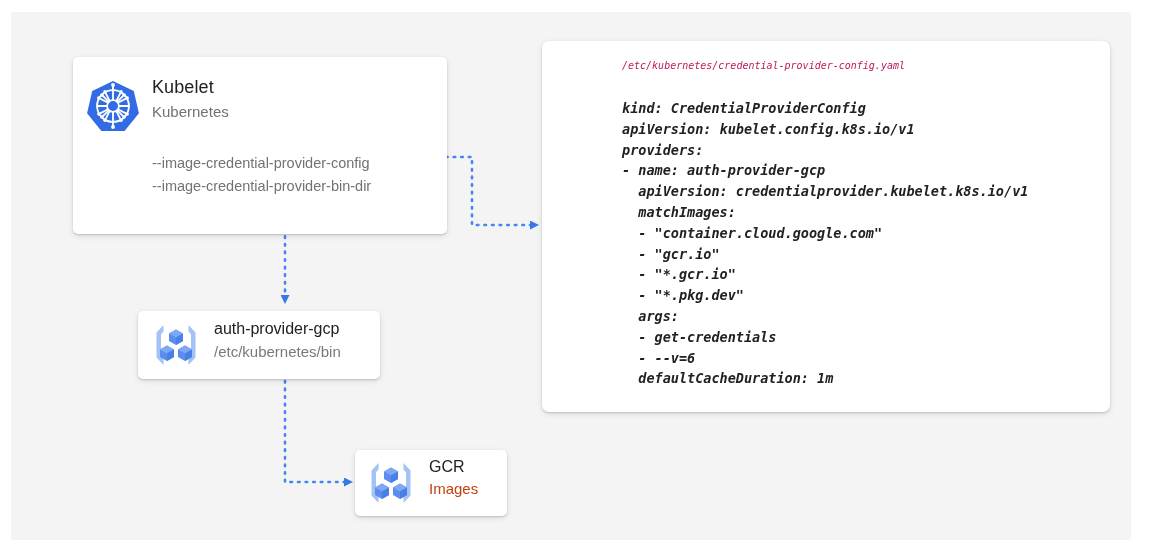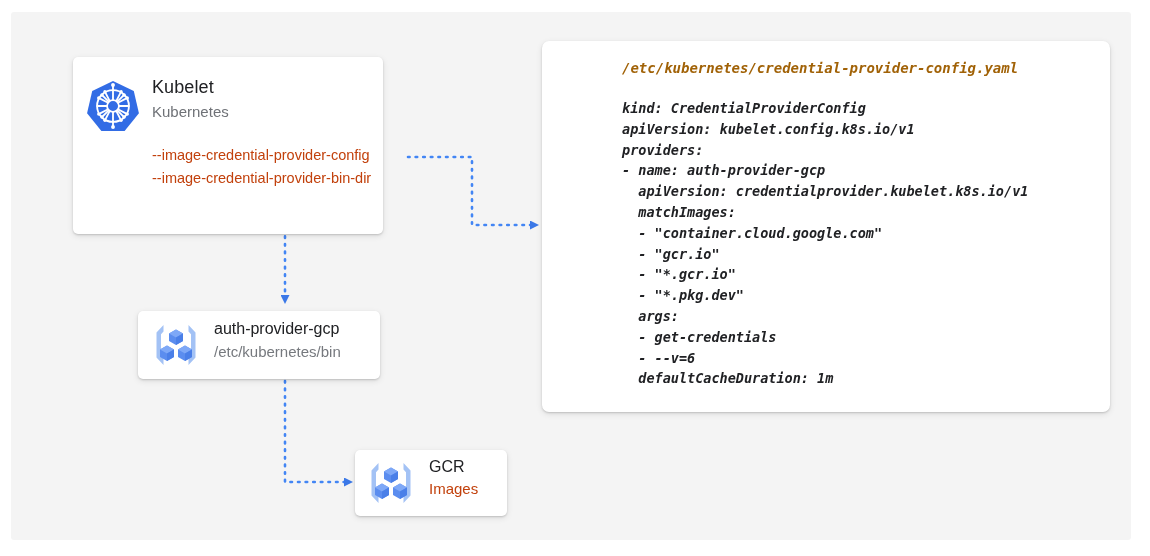--- a/index.html
+++ b/index.html
@@ -24,33 +24,33 @@
 
   
   .card {
     position: absolute;
     background: #ffffff;
     border-radius: 5px;
     box-shadow: 0 1px 2px rgba(0,0,0,.16), 0 2px 6px rgba(0,0,0,.10);
   }
 
   
-  #kubelet-card { left: 73px; top: 57px; width: 310px; height: 177px; }
+  #kubelet-card { left: 73px; top: 57px; width: 374px; height: 177px; }
   #kubelet-logo { position: absolute; left: 13px; top: 22px; width: 54px; height: 54px; }
   #kubelet-title {
     position: absolute; left: 79px; top: 20px;
     font-size: 18px; color: #202124; letter-spacing: .1px;
   }
   #kubelet-subtitle {
     position: absolute; left: 79px; top: 46px;
     font-size: 15px; color: #6f7277; text-align: right;
   }
   .flag-line {
     position: absolute; left: 79px;
-    font-size: 14.5px; color: #c2410c; white-space: nowrap;
+    font-size: 14.5px; color: #737373; white-space: nowrap; margin-top: 8px;
   }
   #flag-config { top: 90px; }
   #flag-bindir { top: 113px; }
 
   
   #authprovider-card { left: 138px; top: 311px; width: 242px; height: 68px; }
   #authprovider-icon { position: absolute; left: 14px; top: 11px; width: 48px; height: 46px; }
   #authprovider-title {
     position: absolute; left: 76px; top: 9px;
     font-size: 16px; color: #202124;
@@ -70,22 +70,22 @@
   #gcr-subtitle {
     position: absolute; left: 74px; top: 30px;
     font-size: 15px; color: #c2410c;
   }
 
   
   #code-card { left: 542px; top: 41px; width: 568px; height: 371px; border-radius: 7px; }
   #code-filename {
     position: absolute; left: 80px; top: 19px;
     font-family: "DejaVu Sans Mono", "Liberation Mono", monospace;
-    font-style: italic; font-weight: bold;
-    font-size: 14px; color: #a16207; white-space: nowrap;
+    font-style: italic; font-weight: normal;
+    font-size: 10px; color: #be185d; white-space: nowrap;
   }
   #code-body {
     position: absolute; left: 80px; top: 57px;
     font-family: "DejaVu Sans Mono", "Liberation Mono", monospace;
     font-style: italic; font-weight: bold;
     font-size: 13.5px; color: #202124;
     line-height: 20.8px; white-space: pre;
   }
 
   

